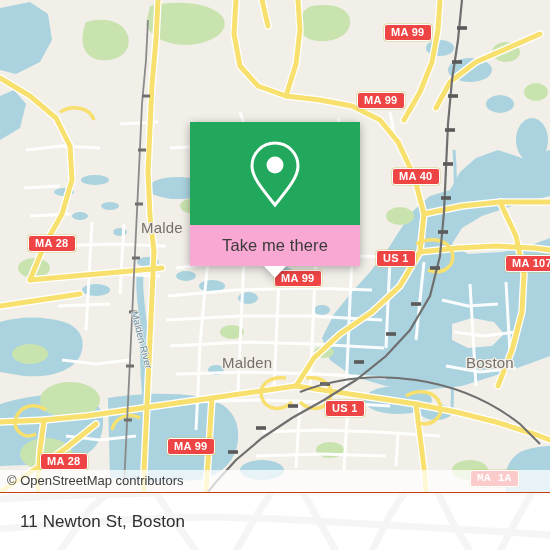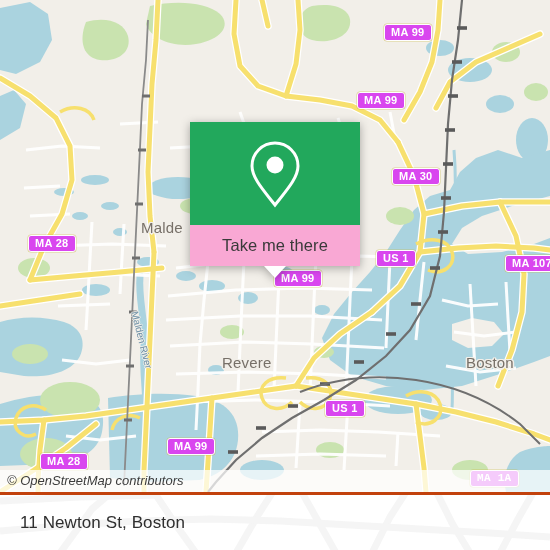--- a/index.html
+++ b/index.html
@@ -51,21 +51,21 @@
     pointer-events: none;
   }
 
   .shield {
     position: absolute;
     display: flex;
     align-items: center;
     justify-content: center;
     height: 17px;
     padding: 4px 6px;
-    background: #d946ef;
+    background: #ef4444;
     border: 1.5px solid #ffffff;
     border-radius: 3px;
     color: #ffffff;
     font-size: 11px;
     font-weight: bold;
     letter-spacing: .3px;
     line-height: 1;
     white-space: nowrap;
     box-shadow: 0 0 0 .5px rgba(200,185,60,.55);
   }
@@ -74,21 +74,20 @@
   #attribution {
     position: absolute;
     left: 0;
     bottom: 0;
     width: 100%;
     padding: 3px 0 3px 7px;
     background: rgba(255,255,255,.72);
     color: #3c3c3c;
     font-size: 13px;
     line-height: 16px;
-    font-style: italic;
   }
 
   
   #callout {
     position: absolute;
     left: 190px; top: 122px;
     width: 170px;
     filter: drop-shadow(0 2px 5px rgba(0,0,0,.32));
   }
   #callout-image {
@@ -122,21 +121,21 @@
     border-right: 11px solid transparent;
     border-top: 12px solid #ffffff;
   }
 
   
   #footer {
     position: absolute;
     left: 0; top: 492px;
     width: 550px; height: 58px;
     background: #ffffff;
-    border-top: 3px solid #c2410c;
+    border-top: 1px solid #c2410c;
     display: flex;
     align-items: center;
     justify-content: space-between;
     padding: 0 16px 0 20px;
     overflow: hidden;
   }
   #footer-watermark {
     position: absolute;
     left: 0; top: 0;
     width: 550px; height: 58px;
@@ -382,28 +381,28 @@
           <line x1="132" y1="258" x2="140" y2="258"></line>
           <line x1="129" y1="312" x2="137" y2="312"></line>
           <line x1="126" y1="366" x2="134" y2="366"></line>
           <line x1="124" y1="420" x2="132" y2="420"></line>
         </g>
         <path d="M300,392 C336,378 376,374 416,380 C456,386 492,402 520,424 L540,444" stroke="#6f6f6f" stroke-width="2" fill="none"></path>
       </g>
     </svg>
 
     <div class="maplabel" style="left:141px; top:219px;">Malde</div>
-    <div class="maplabel" style="left:222px; top:354px;">Revere</div>
+    <div class="maplabel" style="left:222px; top:354px;">Malden</div>
     <div class="maplabel" style="left:466px; top:354px;">Boston</div>
 
     <div class="riverlabel" style="left:140px; top:310px; transform: rotate(76deg);">Malden River</div>
 
     <div class="shield" style="left:384px; top:24px;">MA 99</div>
     <div class="shield" style="left:357px; top:92px;">MA 99</div>
-    <div class="shield" style="left:392px; top:168px;">MA 30</div>
+    <div class="shield" style="left:392px; top:168px;">MA 40</div>
     <div class="shield" style="left:274px; top:270px;">MA 99</div>
     <div class="shield" style="left:376px; top:250px;">US 1</div>
     <div class="shield" style="left:505px; top:255px;">MA 107</div>
     <div class="shield" style="left:28px; top:235px;">MA 28</div>
     <div class="shield" style="left:325px; top:400px;">US 1</div>
     <div class="shield" style="left:167px; top:438px;">MA 99</div>
     <div class="shield" style="left:40px; top:453px;">MA 28</div>
     <div class="shield" style="left:470px; top:470px;font-family:Liberation Mono, monospace;">MA 1A</div>
 
     <div id="attribution">© OpenStreetMap contributors</div>

